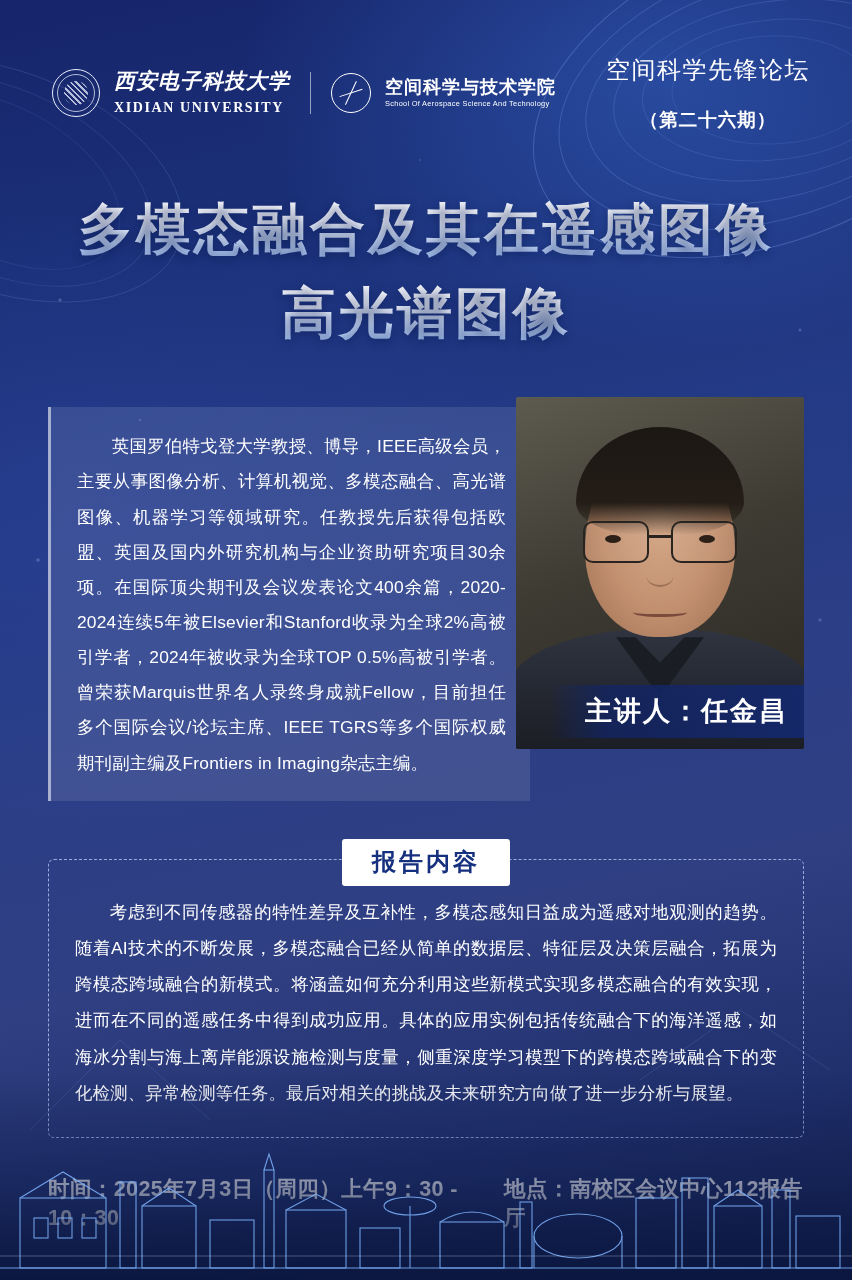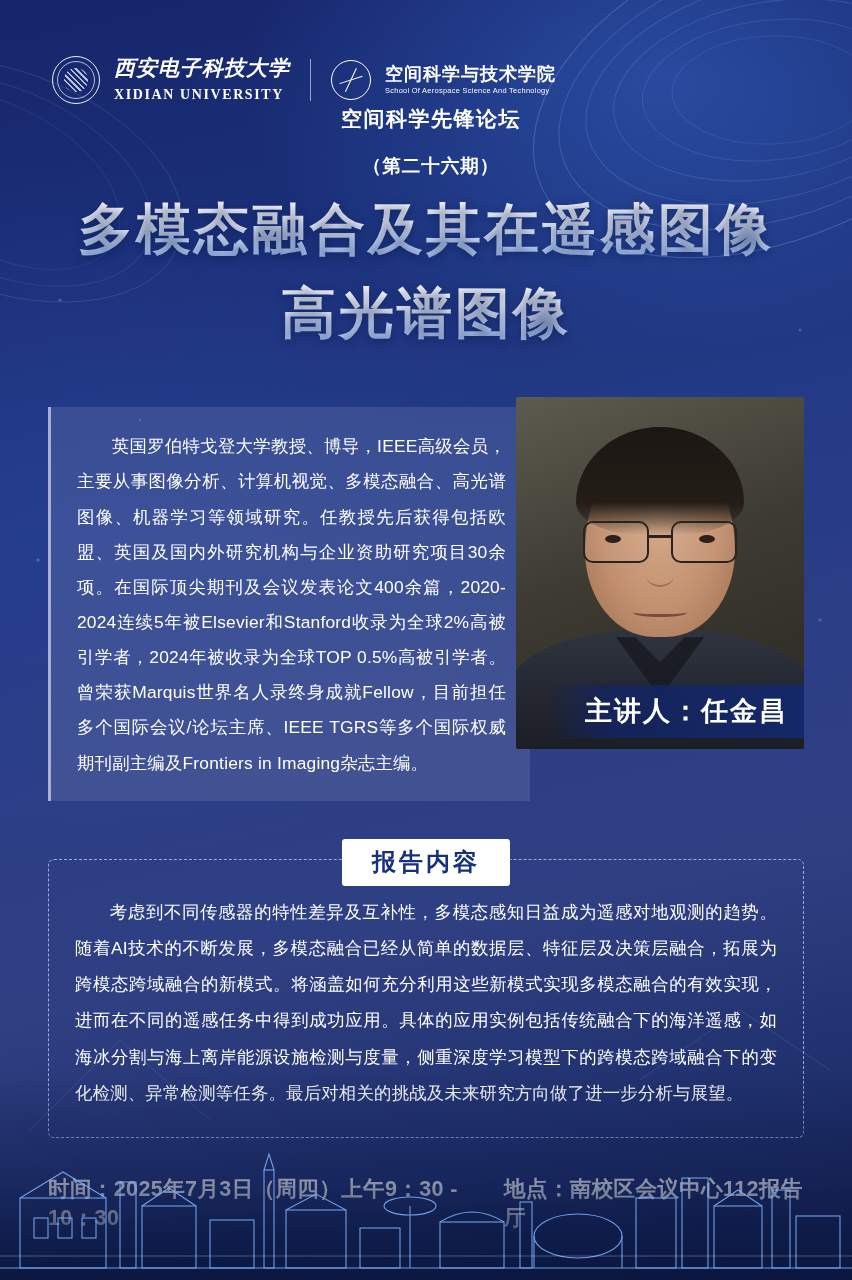--- a/index.html
+++ b/index.html
@@ -46,25 +46,25 @@
     position: absolute;
     inset: 0;
     pointer-events: none;
     opacity: 0.55;
   }
 
   
   .header {
     position: relative;
     display: flex;
+    align-items: center;
     justify-content: space-between;
     padding: 56px 36px 0 52px;
     height: 74px;
     box-sizing: content-box;
-    flex-direction: column;
   }
   .logo-group {
     display: flex;
     align-items: center;
     gap: 14px;
   }
   .seal {
     width: 46px;
     height: 46px;
     border-radius: 50%;
@@ -152,22 +152,22 @@
     letter-spacing: 0.3px;
     margin-top: 3px;
   }
   .forum-title {
     text-align: center;
     color: #ffffff;
     line-height: 1.45;
     padding-right: 6px;
   }
   .forum-title .line1 {
-    font-size: 21px;
-    font-weight: bold;
+    font-size: 24px;
+    font-weight: normal;
     font-family: "Liberation Serif", serif;
     letter-spacing: 1.5px;
   }
   .forum-title .line2 {
     font-size: 18.5px;
     font-weight: bold;
     font-family: Liberation Serif, serif;
     letter-spacing: 1px;
     margin-top: 19px;
   }

